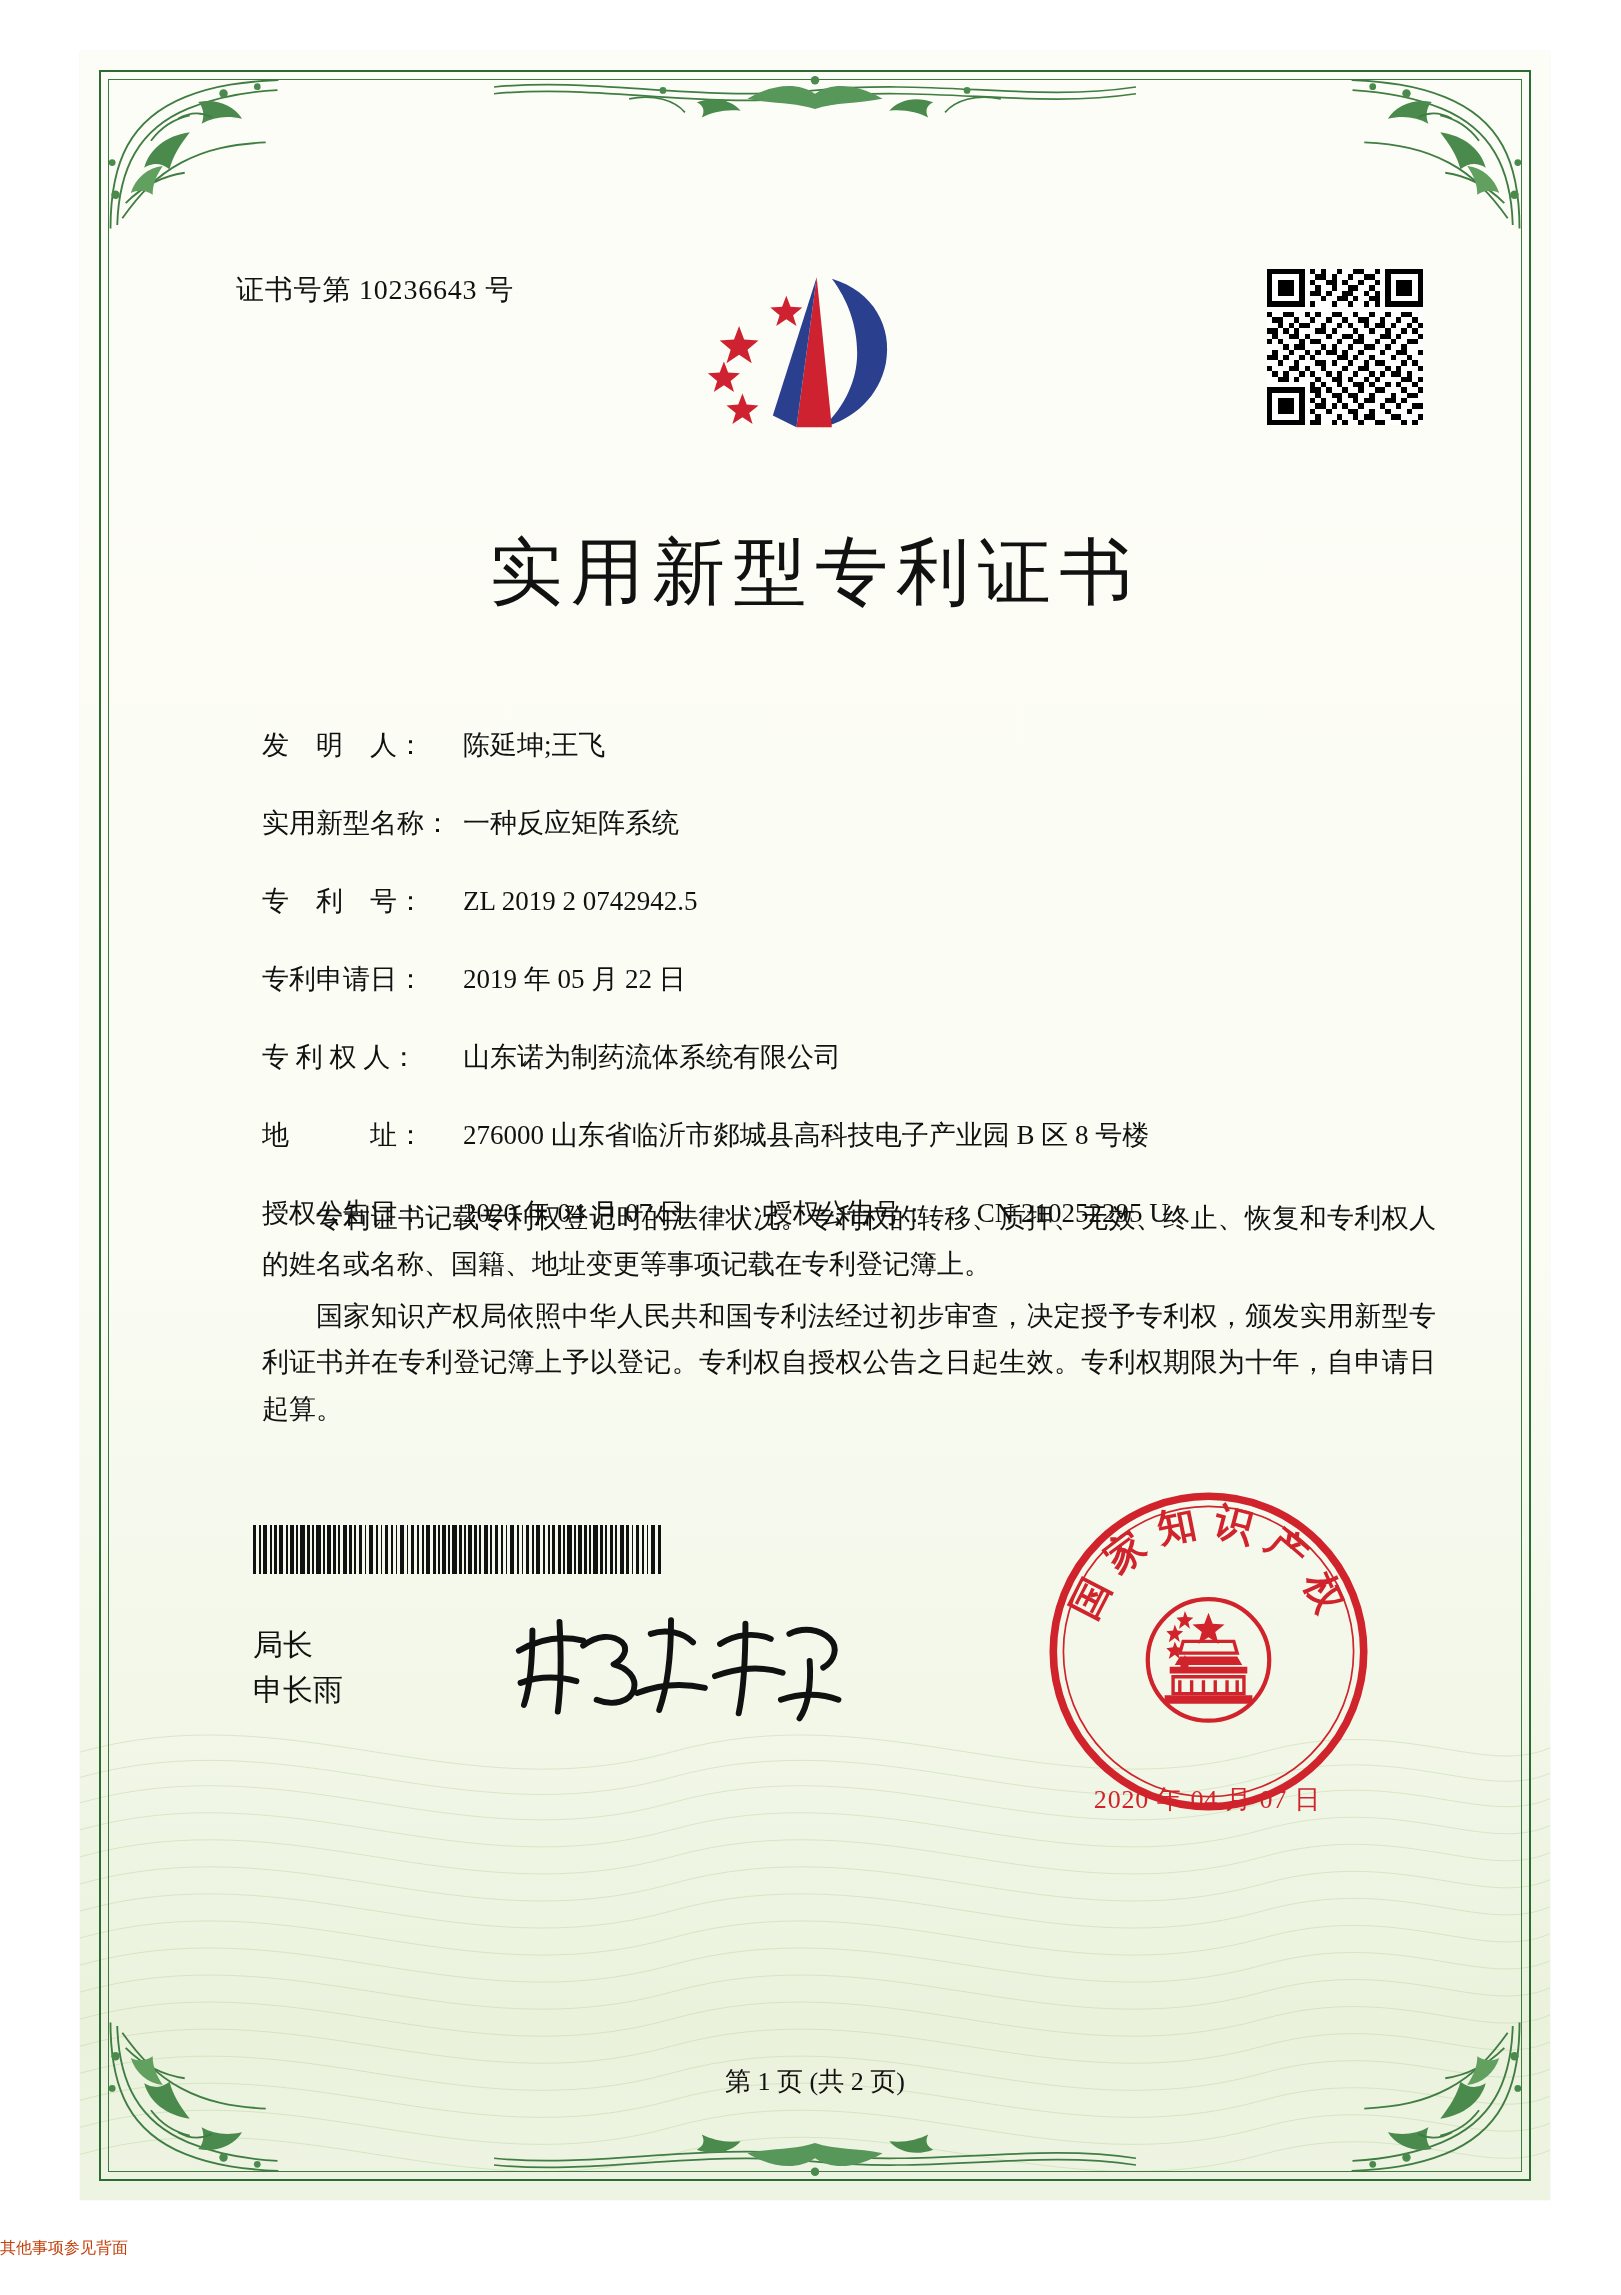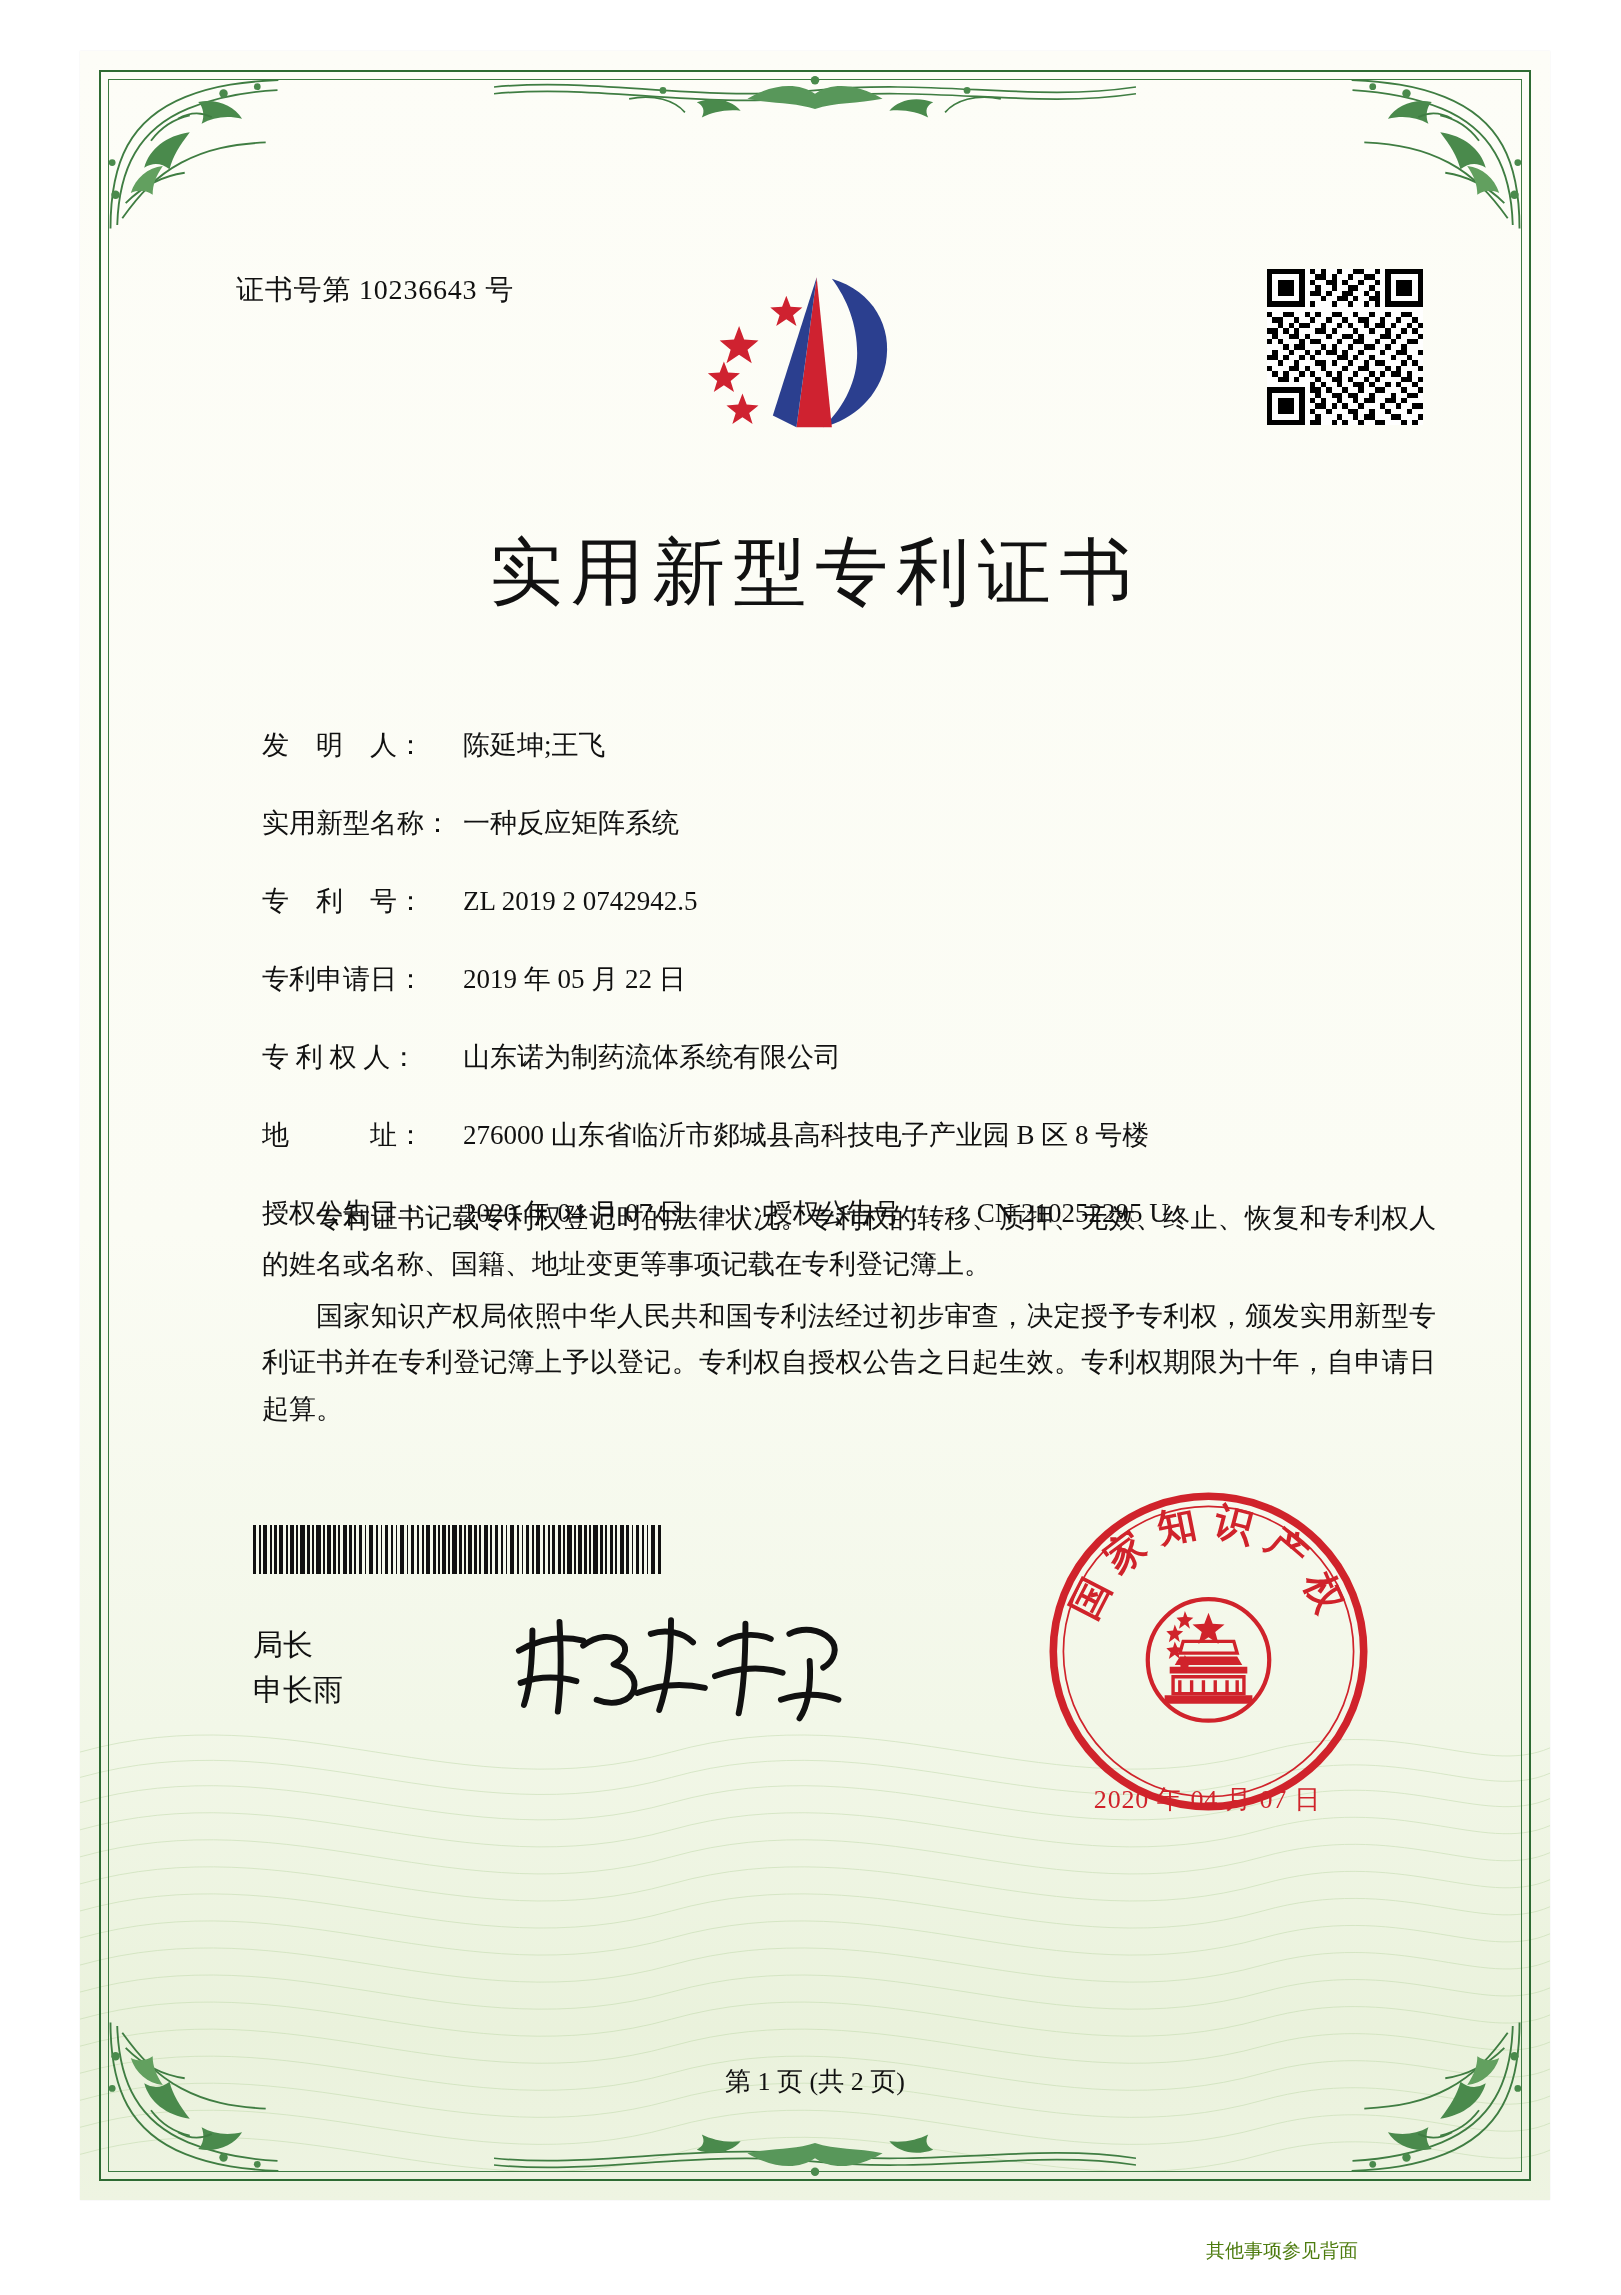--- a/index.html
+++ b/index.html
@@ -14,21 +14,20 @@
     position: relative;
     overflow: hidden;
   }
 
   .page {
     position: absolute;
     left: 0; top: 0;
     width: 1314px;
     height: 2295px;
     background: #ffffff;
-    padding-left: 44px;
   }
 
   
   .sheet {
     position: absolute;
     left: 80px;
     top: 51px;
     width: 1470px;
     height: 2149px;
     background: linear-gradient(to bottom, #fdfdf7 0%, #fbfcf4 55%, #f2f7e8 78%, #eaf2dc 92%, #eef4e2 100%);
@@ -236,23 +235,23 @@
     bottom: 101px;
     text-align: center;
     font-size: 26px;
     color: #111;
   }
 
   .footer-note {
     position: absolute;
     left: 0; right: 0;
     top: 2238px;
-    text-align: right;
-    font-size: 19px;
-    color: #4d7c0f;
+    text-align: left;
+    font-size: 16px;
+    color: #c2410c;
   }
 </style>
 </head>
 <body>
 
 <div class="page">
   <div class="sheet">
 
     <svg class="guilloche" viewBox="0 0 1740 620" preserveAspectRatio="none">
       <g fill="none" stroke="#b9d4a3" stroke-width="1">

